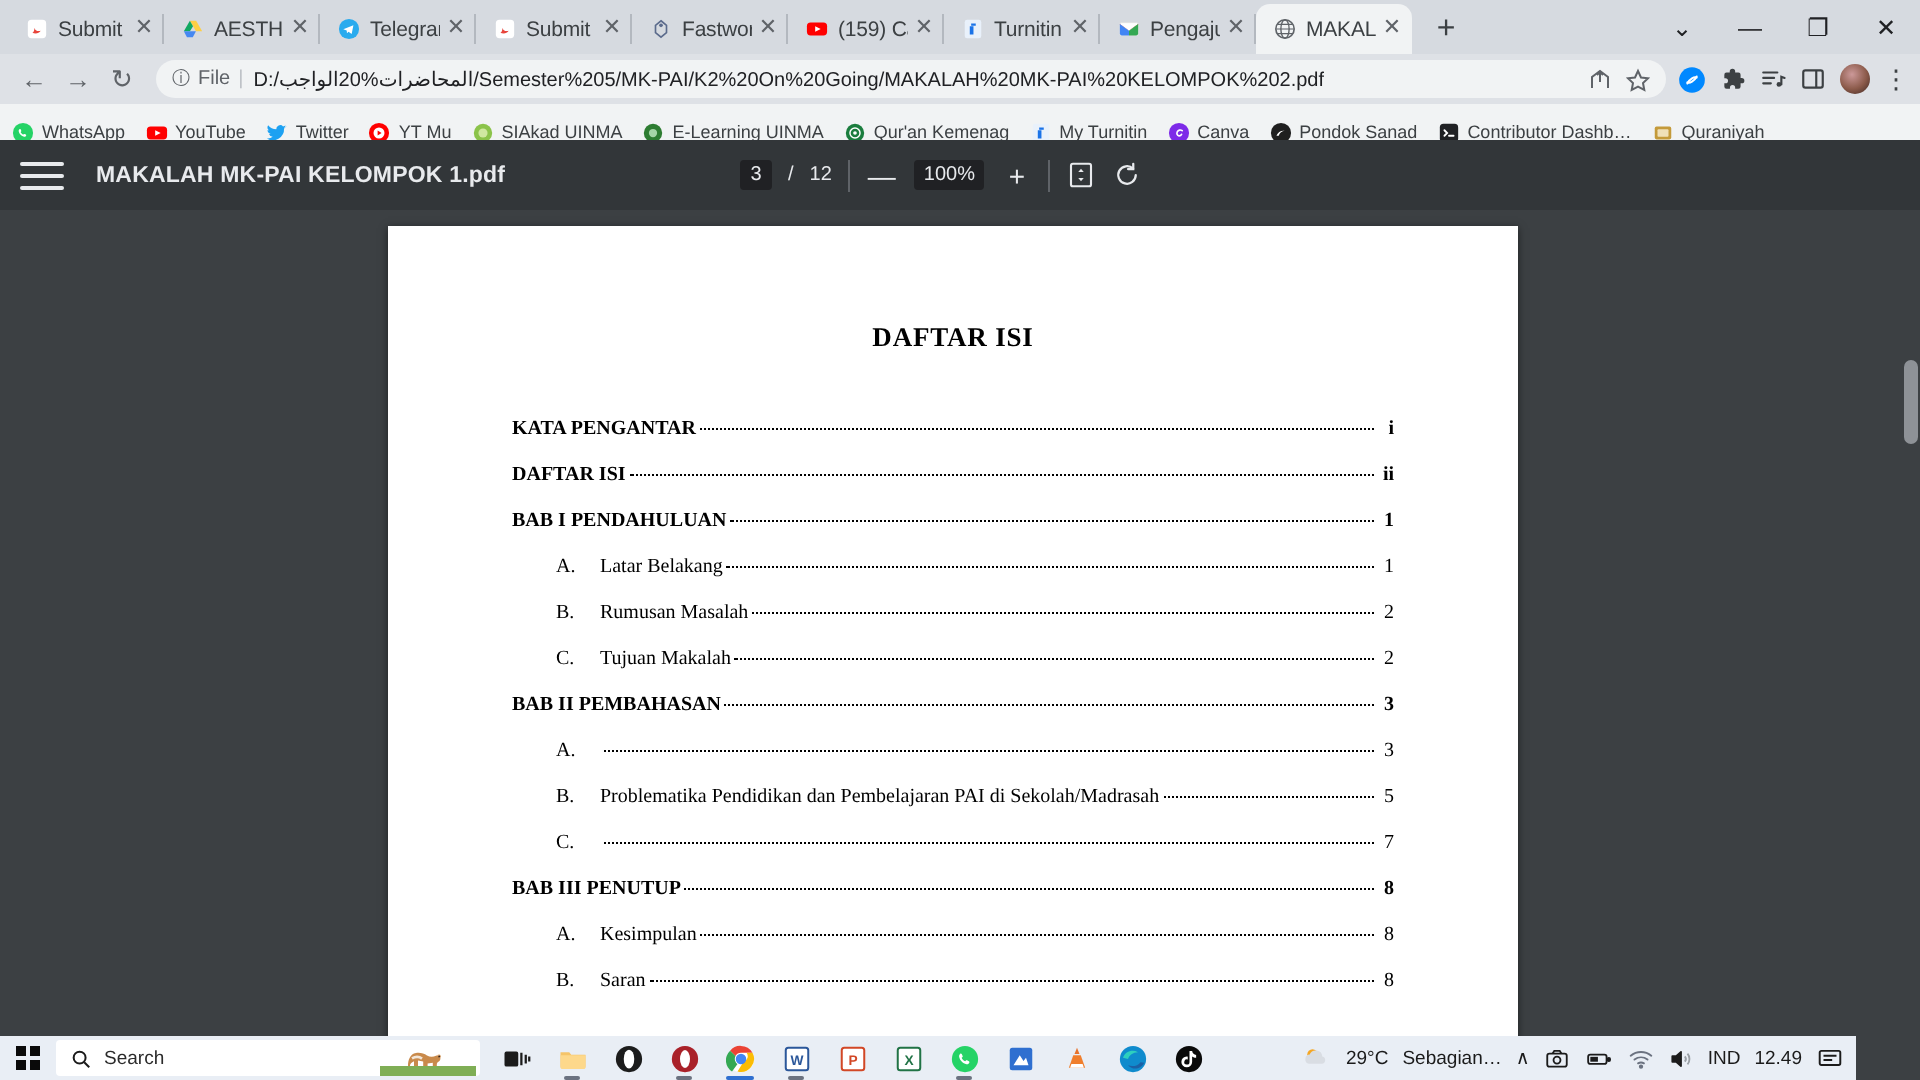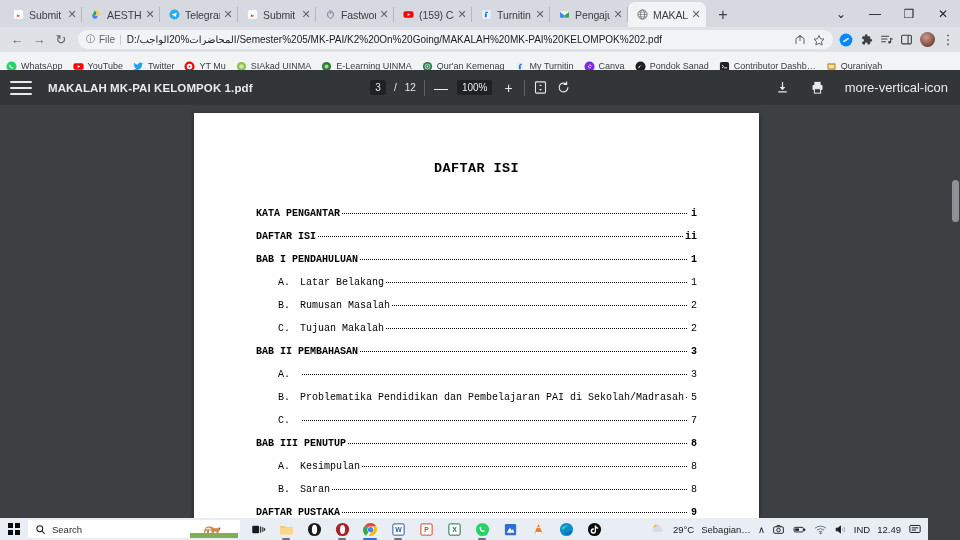--- a/index.html
+++ b/index.html
@@ -121,21 +121,21 @@
 
   .pdf-stage {
     position:absolute; left:0; top:105px; width:960px; height:413px;
     background:#3c4043; overflow:hidden;
   }
   .page {
     position:absolute; left:194px; top:8px; width:565px; height:440px;
     background:#fff;
     box-shadow:0 1px 4px rgba(0,0,0,.5);
   }
-  .page-inner { padding:48px 62px 0 62px; font-family:Liberation Mono, monospace; }
+  .page-inner { padding:48px 62px 0 62px; font-family:Liberation Serif, serif; }
   .doc-title {
     text-align:center; font-size:13.5px; font-weight:bold;
     letter-spacing:.4px; margin-bottom:32px; color:#000;
   }
   .toc-row {
     display:flex; align-items:baseline; font-size:10px; color:#000;
     margin-bottom:11px; line-height:1.2;
   }
   .toc-row.lvl1 { font-weight:bold;justify-content:space-between; }
   .toc-row.lvl2 { padding-left:22px; font-weight:normal; }
@@ -499,36 +499,20 @@
             <path d="M12 17l-2.2-2.6h4.4L12 17z" fill="#e8eaed" stroke="none"></path>
           </svg>
       </span>
       <span class="ico">
         <svg width="15" height="15" viewBox="0 0 24 24" fill="none" stroke="#e8eaed" stroke-width="1.8" stroke-linecap="round">
             <path d="M19 12a7 7 0 1 1-2.1-5"></path>
             <path d="M17 3v4.2h-4.2"></path>
           </svg>
       </span>
     </div>
-    <div class="pdf-right">
-      <span class="ico">
-        <svg width="15" height="15" viewBox="0 0 24 24" fill="#e8eaed">
-            <path d="M11 3h2v8h3.5L12 16.5 7.5 11H11V3z"></path>
-            <rect x="5" y="18" width="14" height="2" rx="1"></rect>
-          </svg>
-      </span>
-      <span class="ico">
-        <svg width="15" height="15" viewBox="0 0 24 24" fill="#e8eaed">
-            <rect x="7" y="3" width="10" height="5"></rect>
-            <rect x="4" y="8" width="16" height="8" rx="1.5"></rect>
-            <rect x="7" y="14" width="10" height="7" fill="#323639" stroke="#e8eaed" stroke-width="1.6"></rect>
-          </svg>
-      </span>
-      <span class="ico" style="font-size:13px;color:#e8eaed;">more-vertical-icon</span>
-    </div>
   </div>
 
   <div class="pdf-stage">
     <div class="page">
       <div class="page-inner">
         <div class="doc-title">DAFTAR ISI</div>
         <div id="toc-container">
             <div class="toc-row lvl1">
               <span class="toc-label">KATA PENGANTAR</span>
               <span class="toc-dots"></span>
@@ -592,25 +576,20 @@
               <span class="toc-letter">A.</span>
               <span class="toc-label">Kesimpulan</span>
               <span class="toc-dots"></span>
               <span class="toc-page">8</span>
             </div>
             <div class="toc-row lvl2">
               <span class="toc-letter">B.</span>
               <span class="toc-label">Saran</span>
               <span class="toc-dots"></span>
               <span class="toc-page">8</span>
-            </div>
-            <div class="toc-row lvl1">
-              <span class="toc-label">DAFTAR PUSTAKA</span>
-              <span class="toc-dots"></span>
-              <span class="toc-page">9</span>
             </div>
           </div>
       </div>
     </div>
 
   </div>
   <div class="pdf-scrollbar">
     <div class="pdf-thumb"></div>
   </div>
 </div>

